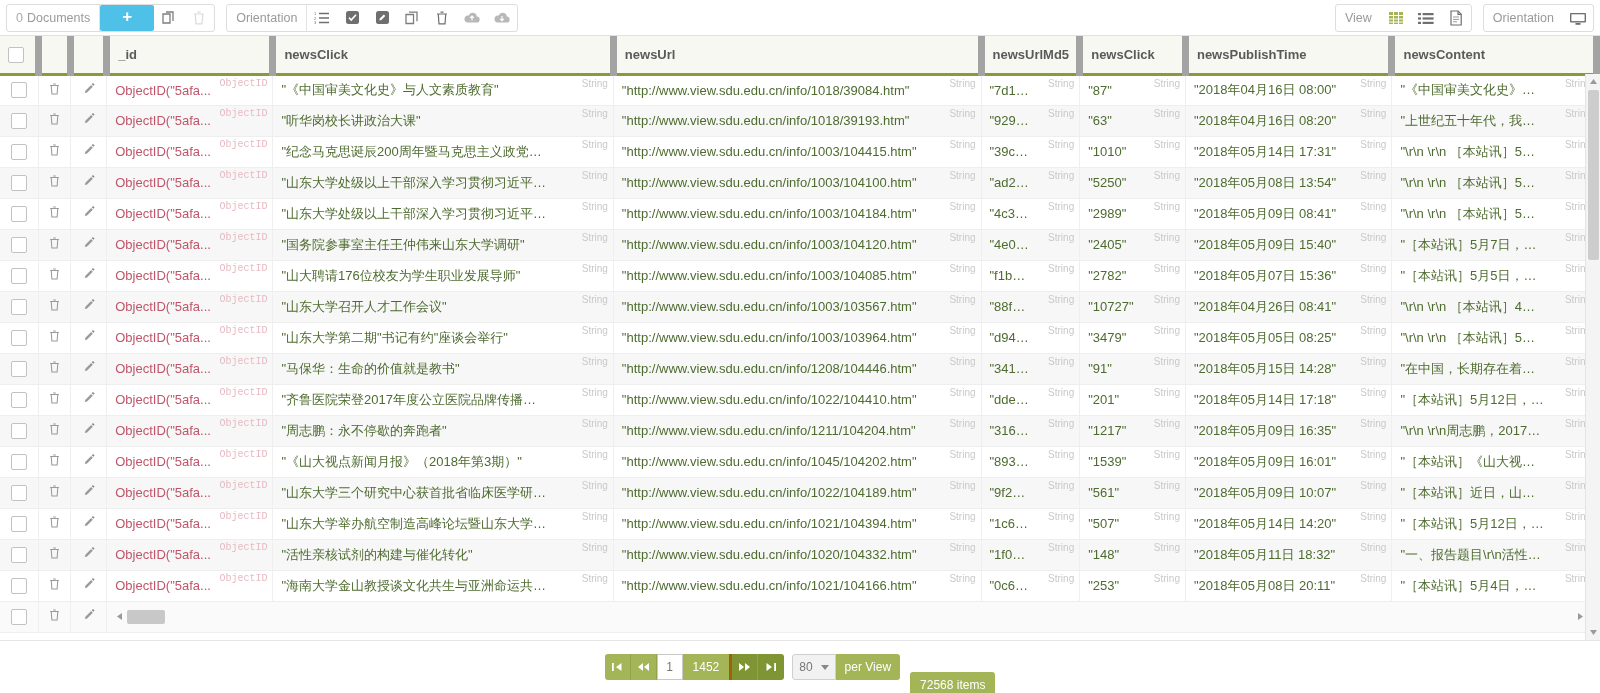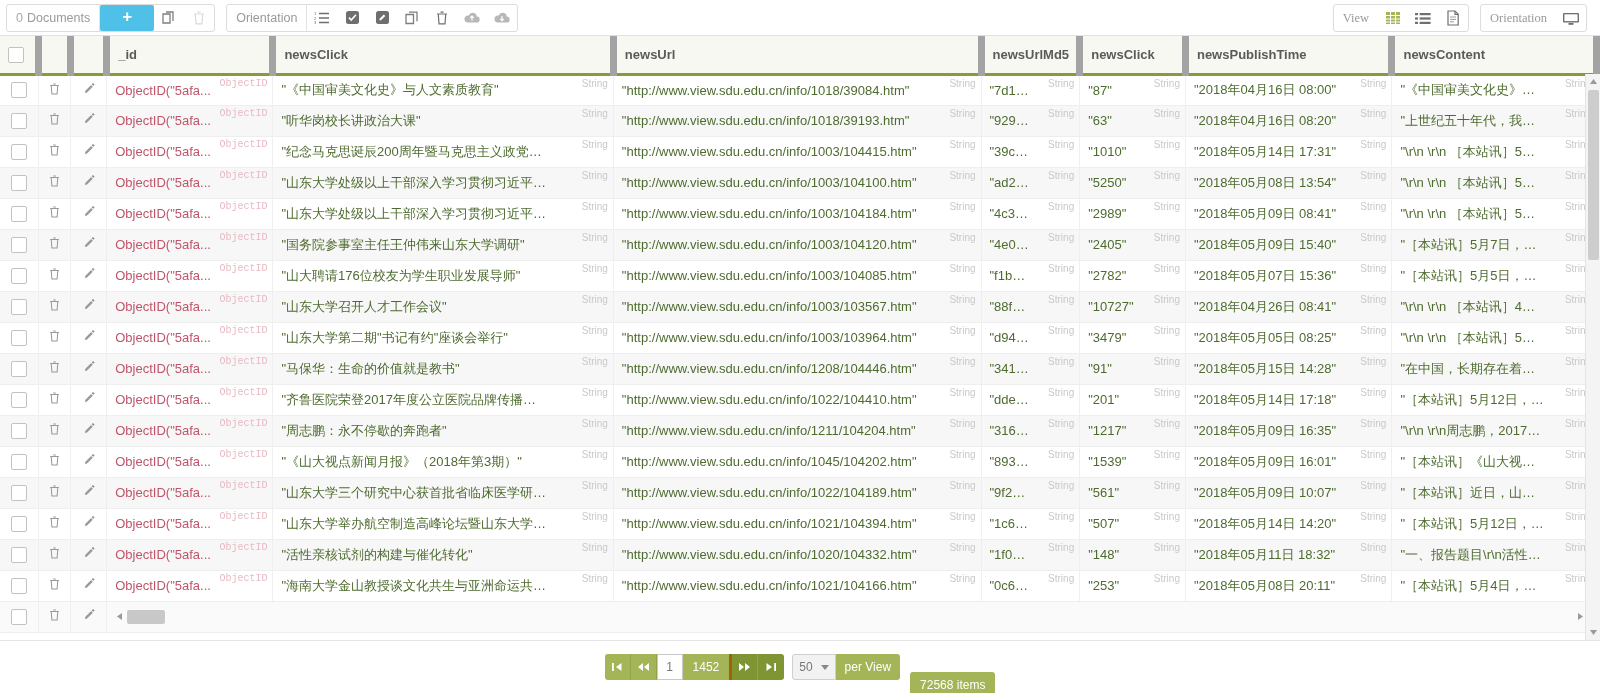--- a/index.html
+++ b/index.html
@@ -65,25 +65,24 @@
     cursor: pointer;
     line-height: 1;
   }
   .tb-plus span { position: relative; top: -1px; }
   .icn { display: block; }
   .icn svg { display: block; }
   .dis { opacity: .32; }
 
   .toolbar-right {
     position: absolute;
-    right: 13px;
+    right: 6px;
     top: 4px;
     display: flex;
     align-items: center;
-    font-family: Liberation Serif, serif;
   }
 
   
   .grid {
     position: relative;
     width: 1600px;
     height: 604px;
     overflow: hidden;
     background: #fff;
   }
@@ -1263,20 +1262,20 @@
           <path d="M1.5 1L7 5l-5.5 4z" fill="#fff"></path>
           <rect x="9.2" y="1" width="1.8" height="8" fill="#fff"></rect>
         </svg>
     </div>
   </div>
 
   <div class="gap"></div>
 
   <div style="display:flex;align-items:center;">
     <div class="perpage-sel">
-      <span>50</span>
+      <span>80</span>
       <span class="caret"></span>
     </div>
     <div class="perpage-lbl">per View</div>
   </div>
 
   <div class="items-badge">72568 items</div>
 </div>
 
 </body></html>

